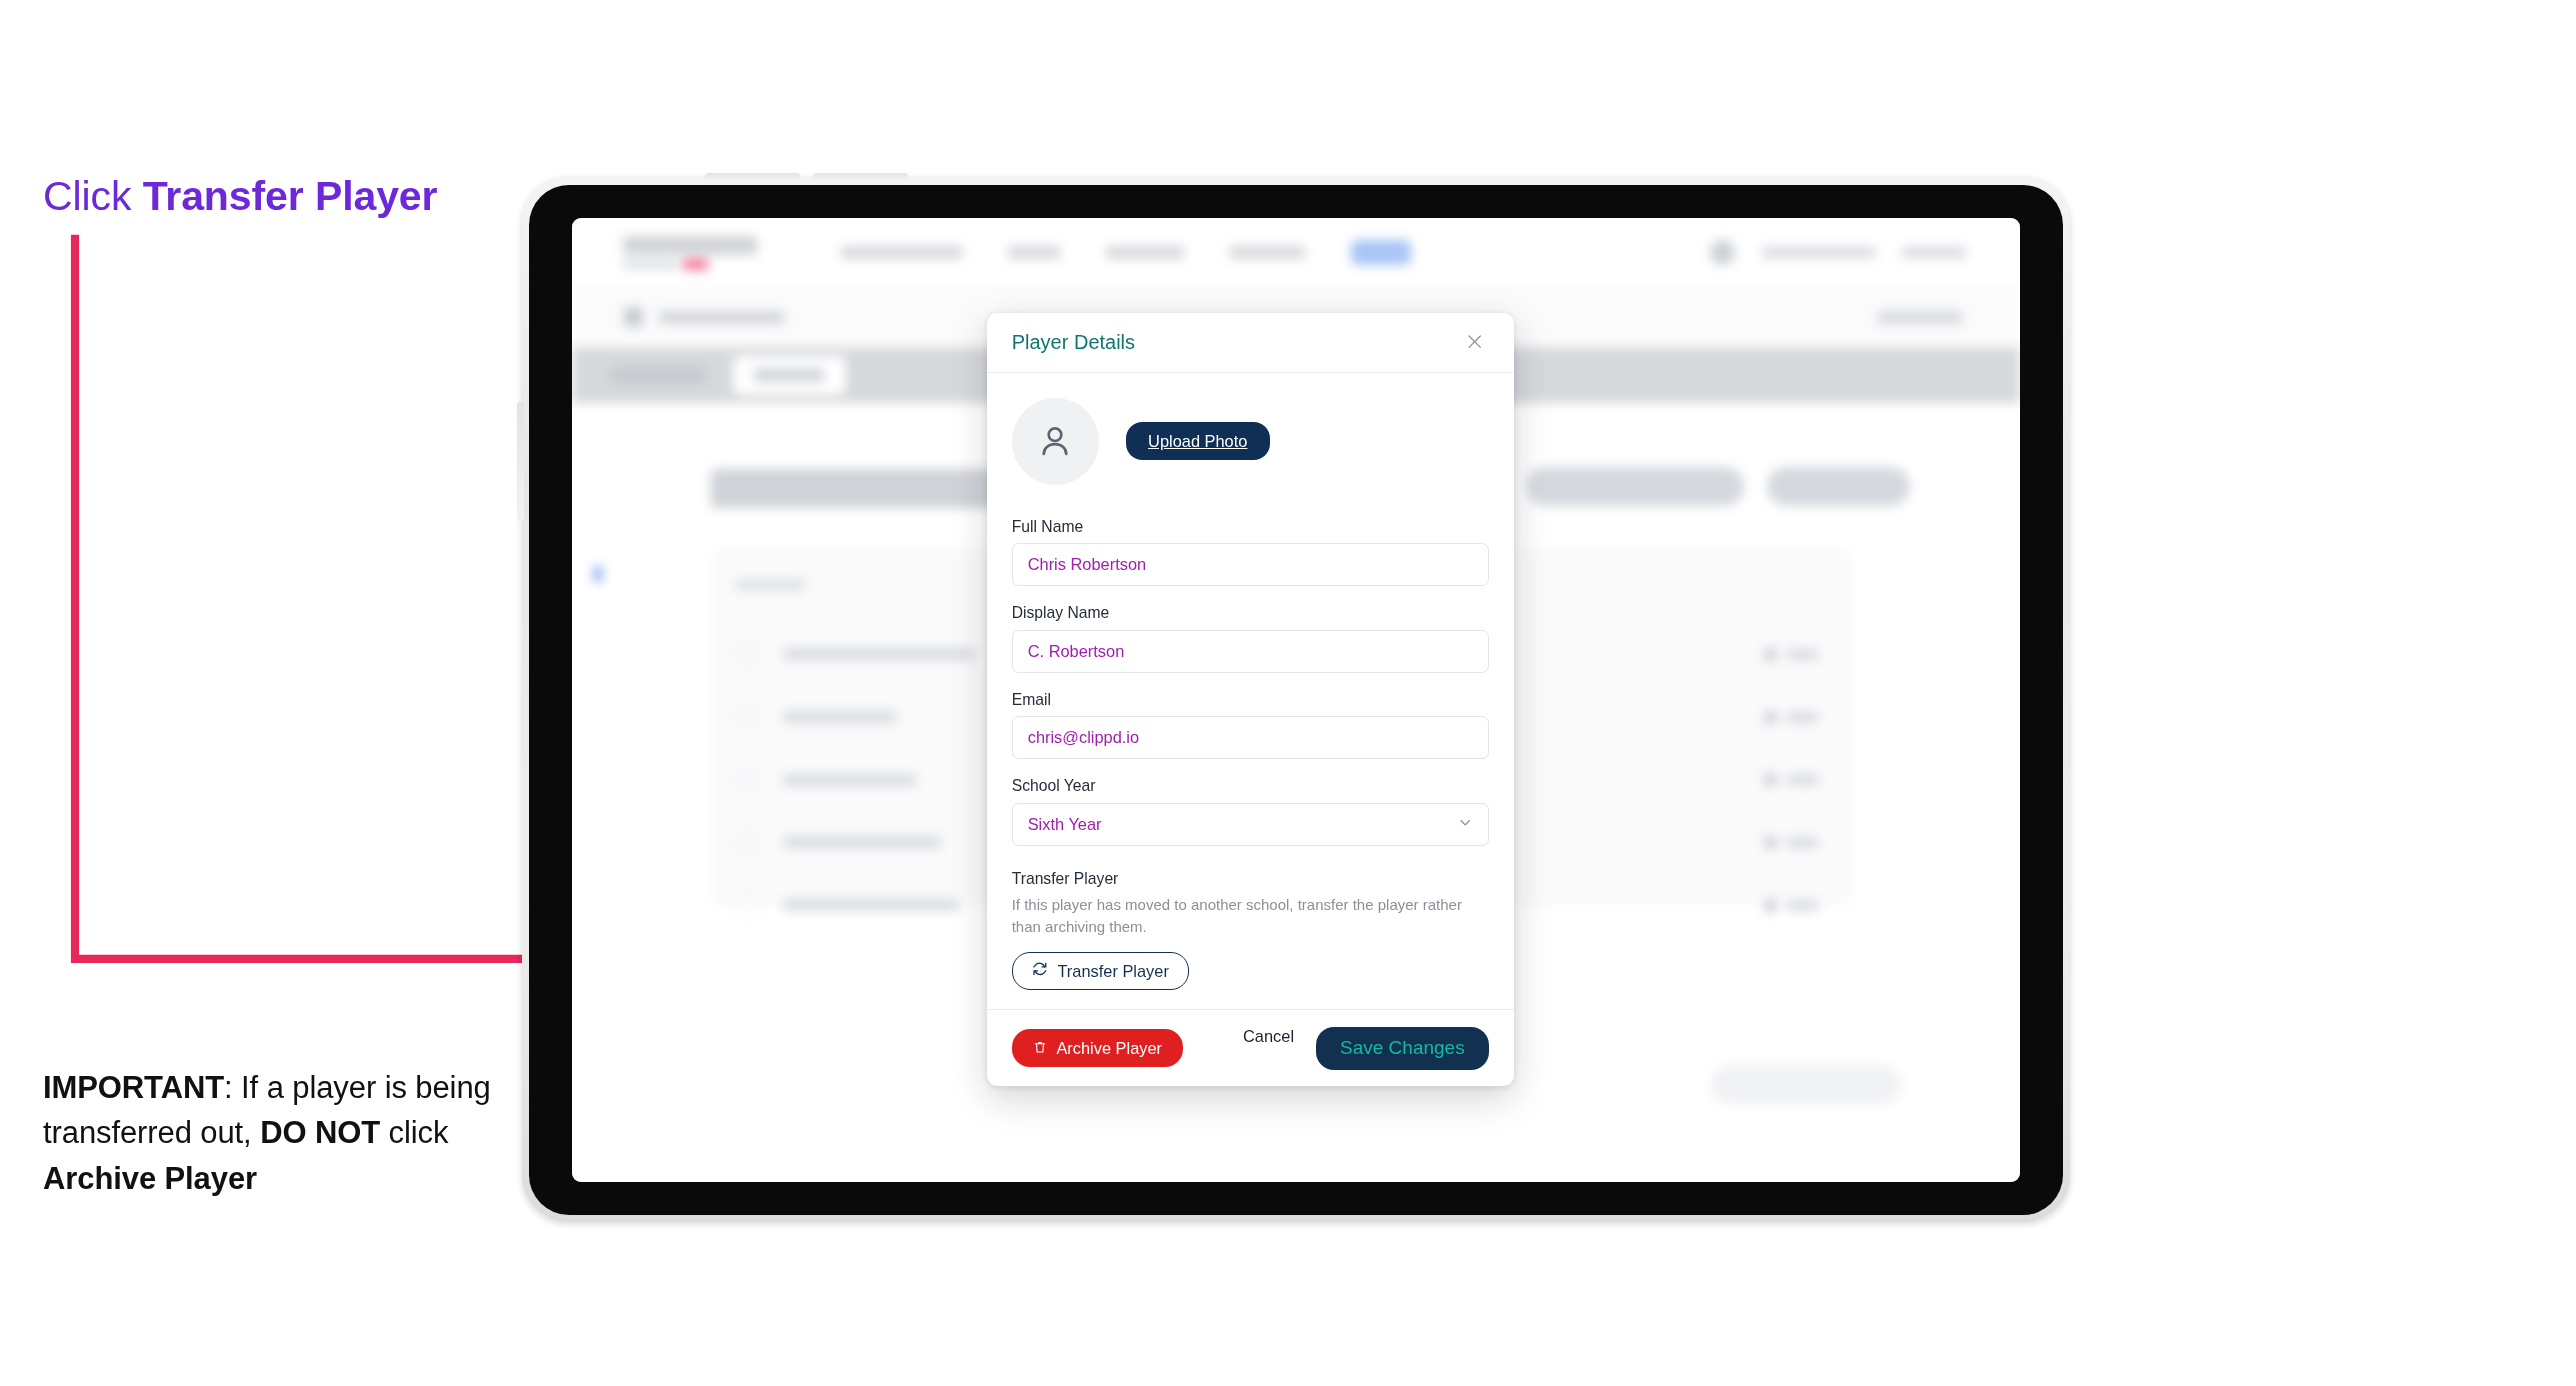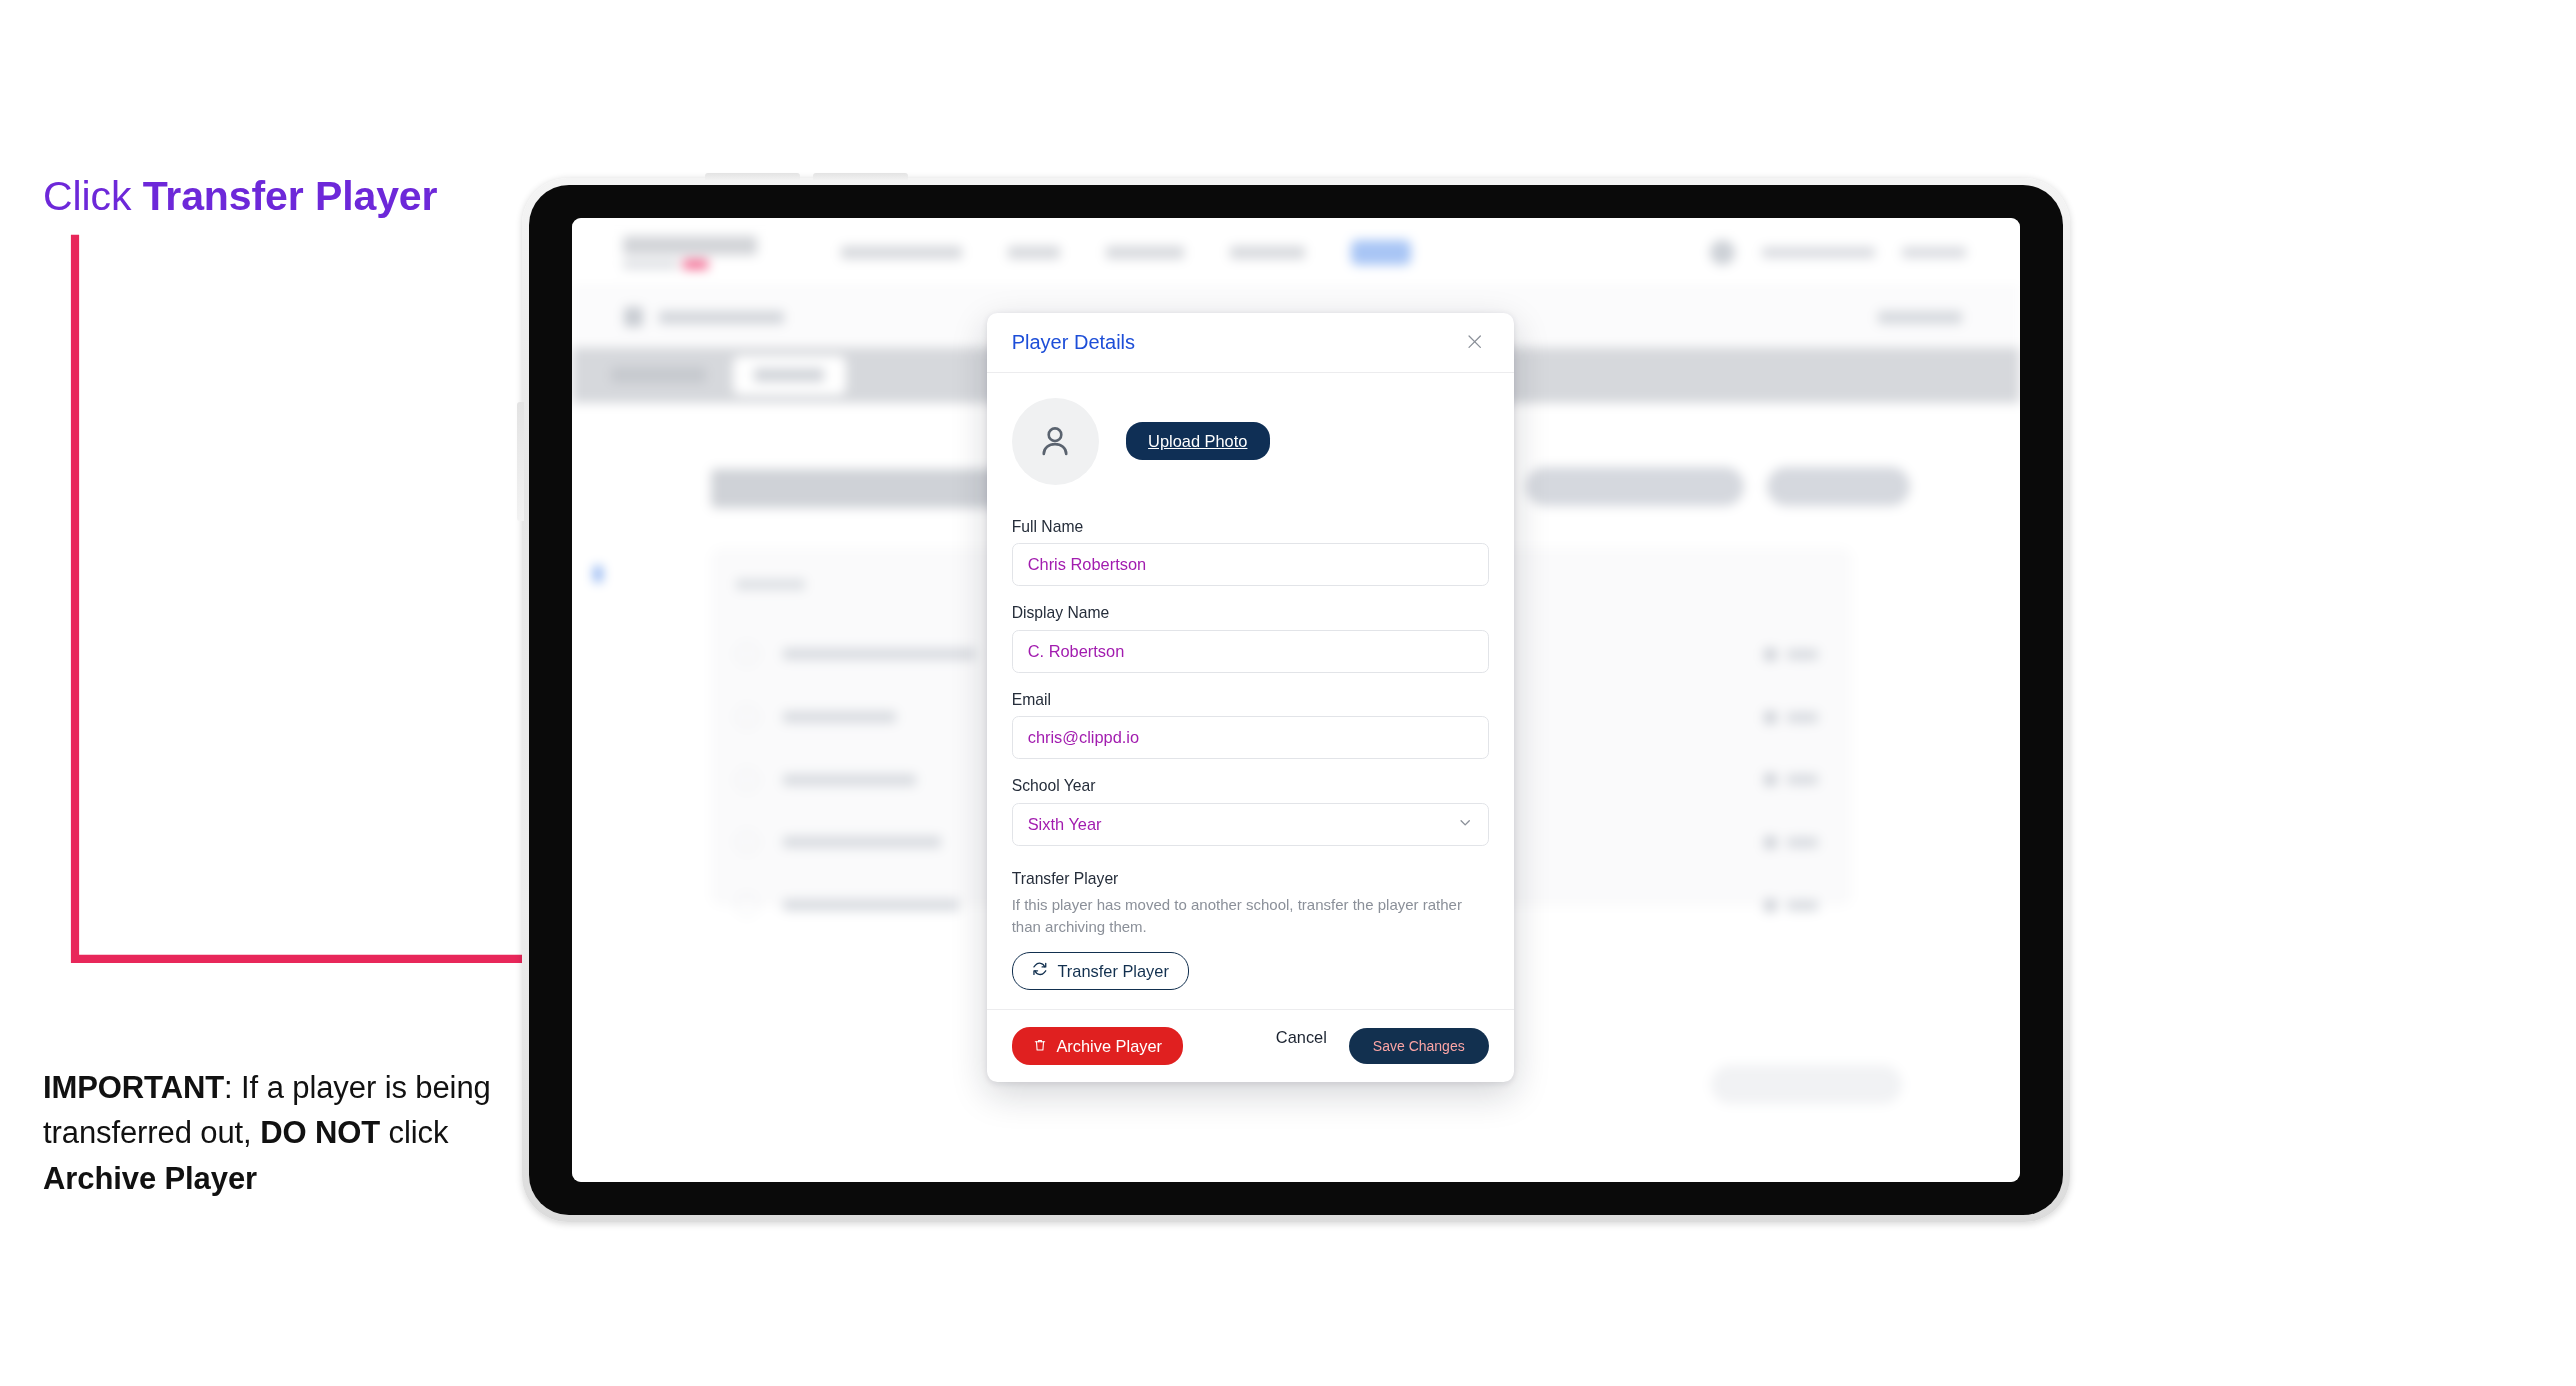--- a/index.html
+++ b/index.html
@@ -173,21 +173,21 @@
     box-shadow: 0 12px 36px rgba(16,24,40,0.18), 0 1.5px 6px rgba(16,24,40,0.10);
     overflow: hidden;
     z-index: 20;
   }
   .modal-head {
     height: 60px;
     display: flex; align-items: center; justify-content: space-between;
     padding: 0 24px 0 25px;
     border-bottom: 0.7px solid #ececee;
   }
-  .modal-title { font-size: 20px; color: #1d4ed8; font-weight: 400; }
+  .modal-title { font-size: 20px; color: #0f766e; font-weight: 400; }
   .close-btn {
     width: 30px; height: 30px;
     display: flex; align-items: center; justify-content: center;
     cursor: pointer;
   }
   .modal-body { padding: 25px 25px 19.4px 25px; }
 
   .photo-row { display: flex; align-items: center; gap: 27px; margin-bottom: 33px; }
   .avatar-big {
     width: 87px; height: 87px; border-radius: 50%;
@@ -262,24 +262,24 @@
     cursor: pointer;
   }
   .foot-right { margin-left: auto; display: flex; align-items: flex-start; gap: 22px; }
   .cancel-btn {
     background: none; border: none;
     font-size: 16.4px; color: #1b2330;
     font-family: "Liberation Sans", sans-serif;
     cursor: pointer;
   }
   .save-btn {
-    background: #12304f; color: #fca5a5;
+    background: #12304f; color: #14b8a6;
     border: none; border-radius: 18px;
     padding: 10.4px 24px;
-    font-size: 14px;
+    font-size: 19px;
     font-family: "Liberation Sans", sans-serif;
     cursor: pointer;
   }
 </style>
 </head>
 <body>
 
 <div class="page">
 
   <div class="annot-top">

